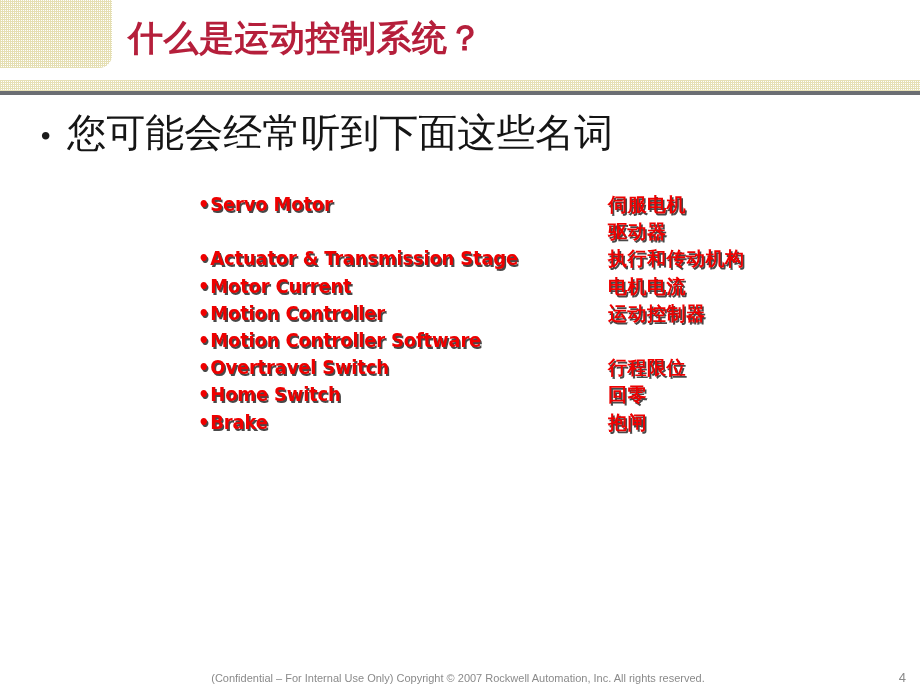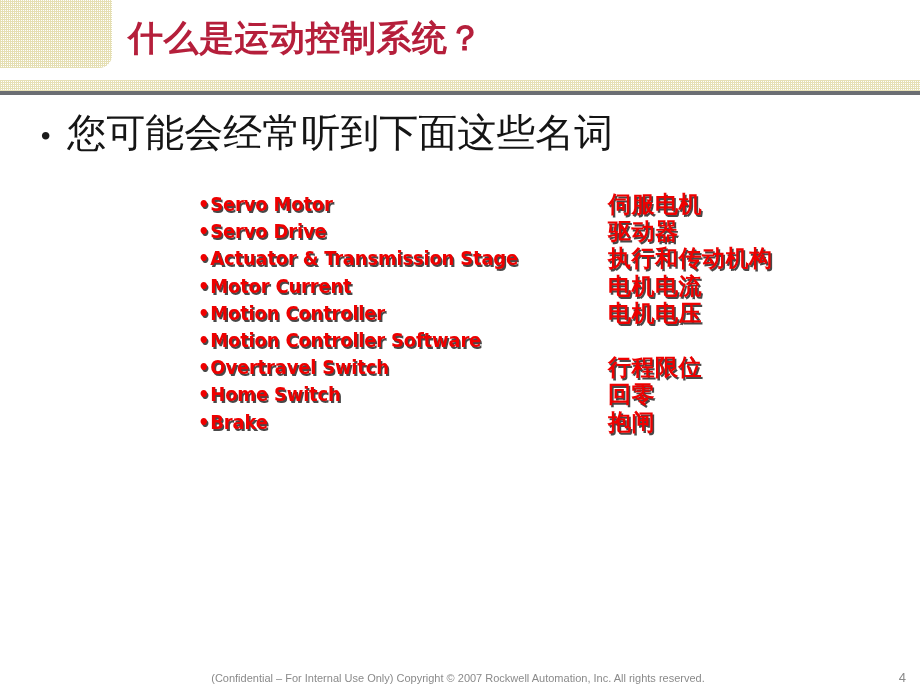--- a/index.html
+++ b/index.html
@@ -148,21 +148,21 @@
     letter-spacing: -0.2px;
     line-height: 25px;
   }
   .term-en .dot {
     display: inline-block;
     margin-right: 1px;
   }
   .term-zh {
     left: 560px;
     font-family: "DejaVu Sans", "Liberation Sans", sans-serif;
-    font-size: 23px;
+    font-size: 19px;
     line-height: 25px;
     letter-spacing: 0.5px;
   }
 
   
   .footer-text {
     position: absolute;
     left: 0;
     top: 672px;
     width: 916px;
@@ -199,34 +199,33 @@
     <span class="intro-bullet">•</span>
     <span class="intro-text">您可能会经常听到下面这些名词</span>
   </div>
 
   <div class="terms" id="terms-list">
       <div class="term-row">
         <div class="term-en"><span class="dot">•</span>Servo Motor</div>
         <div class="term-zh">伺服电机</div>
       </div>
       <div class="term-row">
-        <div class="term-en"><span class="dot">•</span>Servo Drive</div>
         <div class="term-zh">驱动器</div>
       </div>
       <div class="term-row">
         <div class="term-en"><span class="dot">•</span>Actuator &amp; Transmission Stage</div>
         <div class="term-zh">执行和传动机构</div>
       </div>
       <div class="term-row">
         <div class="term-en"><span class="dot">•</span>Motor Current</div>
         <div class="term-zh">电机电流</div>
       </div>
       <div class="term-row">
         <div class="term-en"><span class="dot">•</span>Motion Controller</div>
-        <div class="term-zh">电机电压</div>
+        <div class="term-zh">运动控制器</div>
       </div>
       <div class="term-row">
         <div class="term-en"><span class="dot">•</span>Motion Controller Software</div>
       </div>
       <div class="term-row">
         <div class="term-en"><span class="dot">•</span>Overtravel Switch</div>
         <div class="term-zh">行程限位</div>
       </div>
       <div class="term-row">
         <div class="term-en"><span class="dot">•</span>Home Switch</div>

